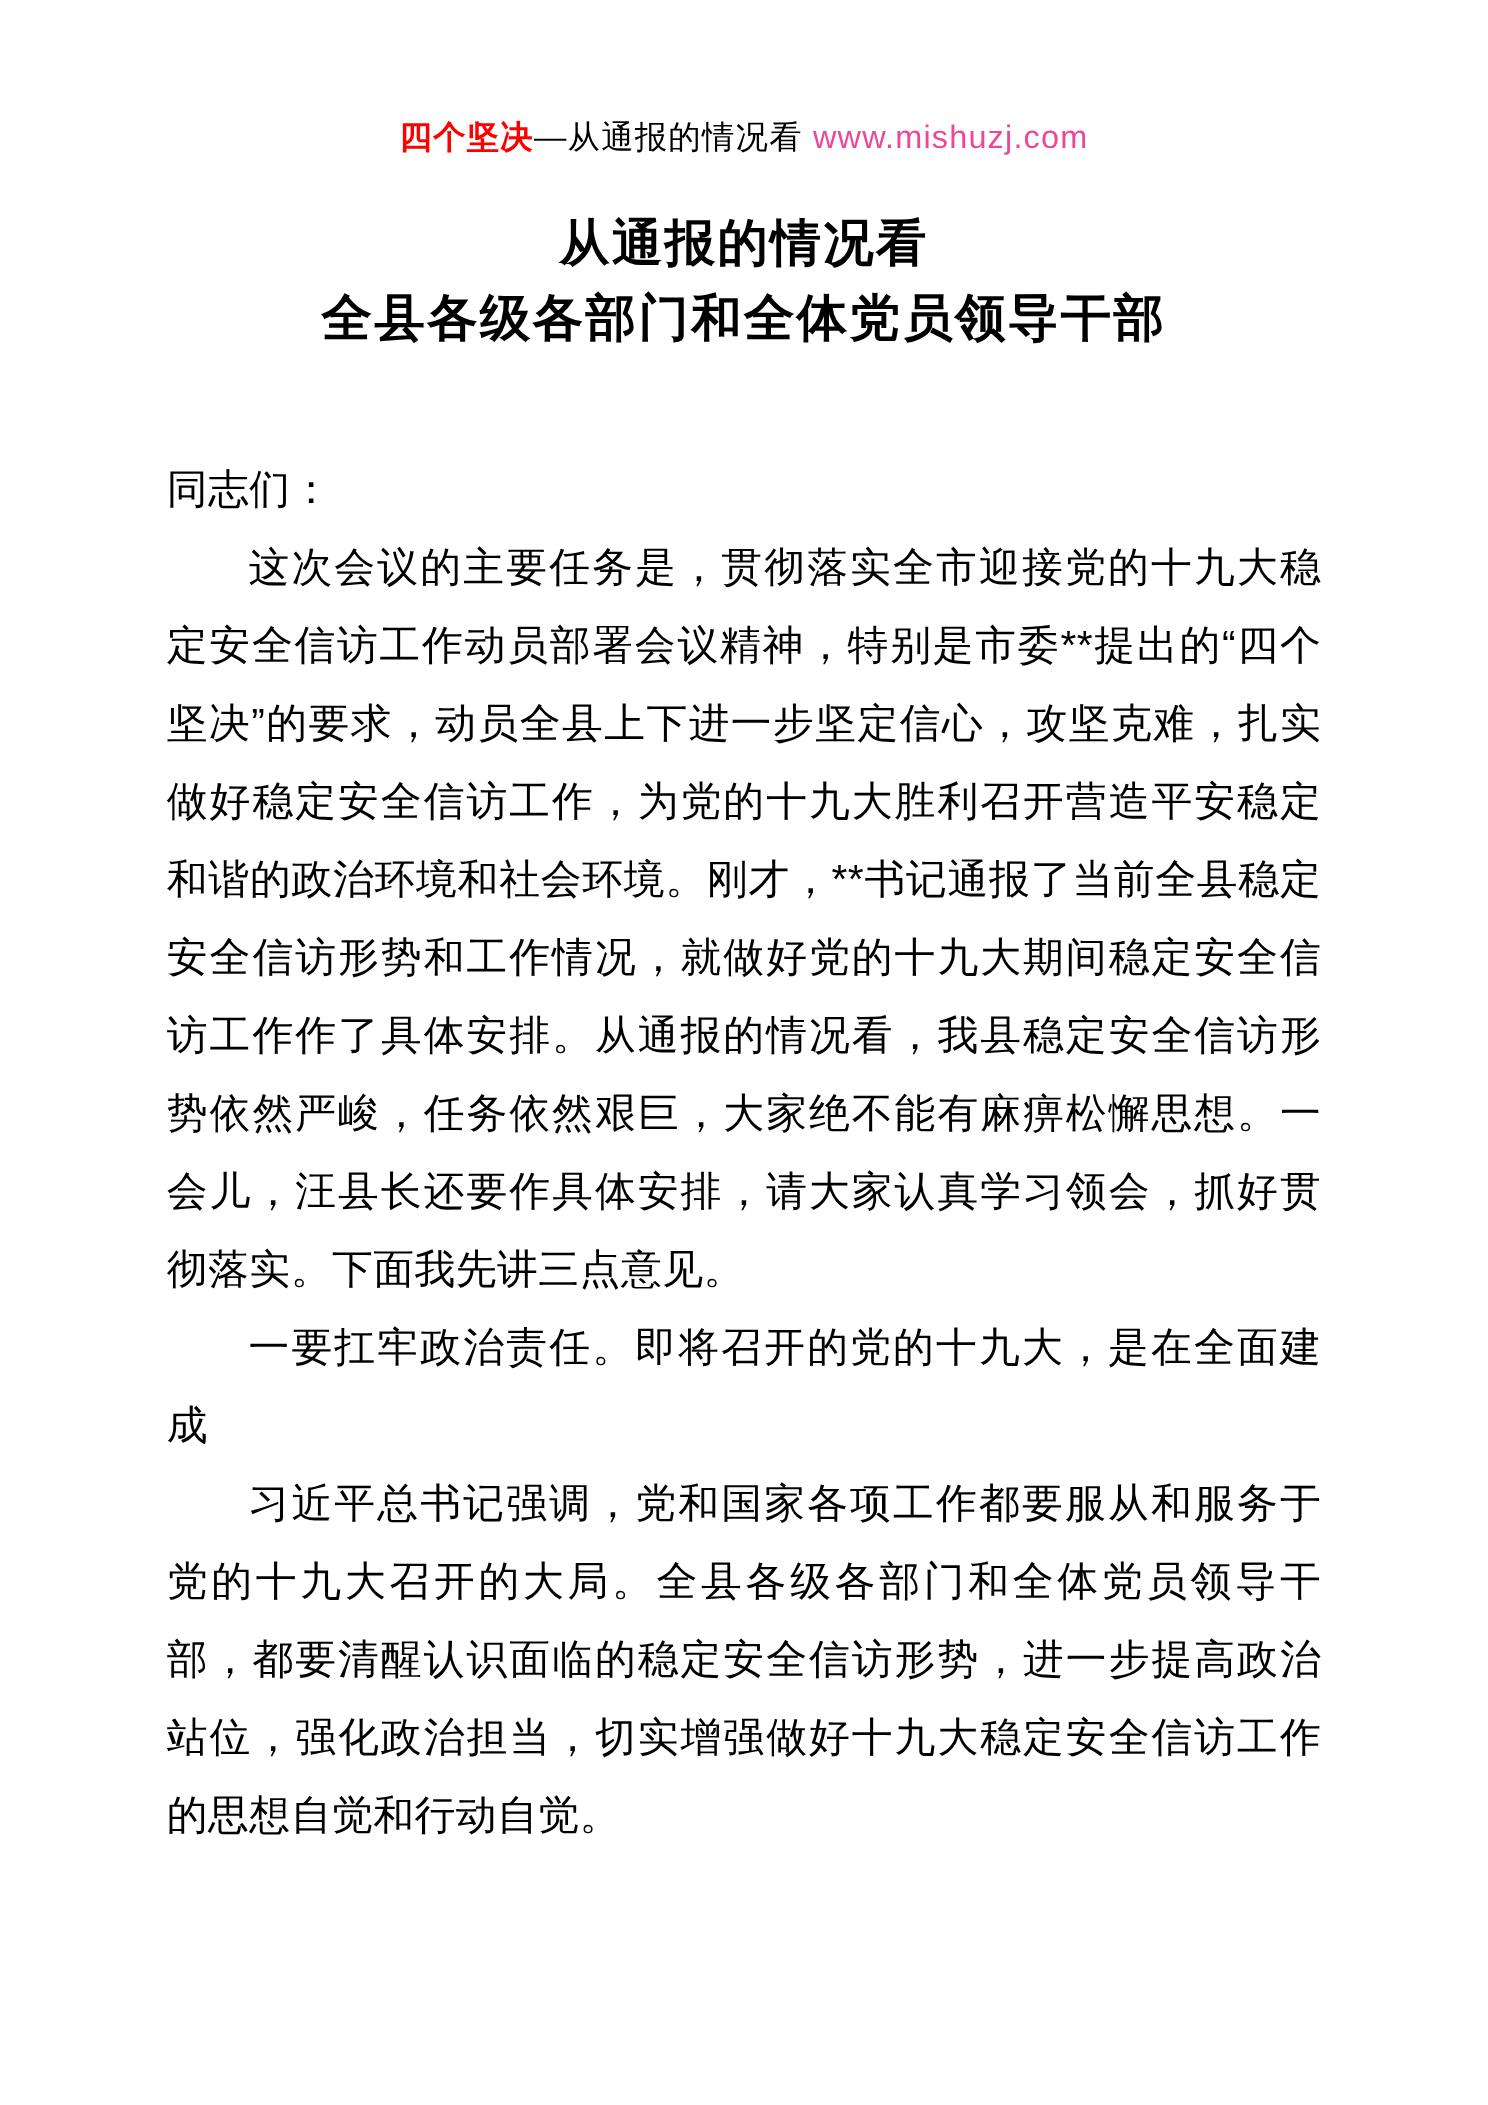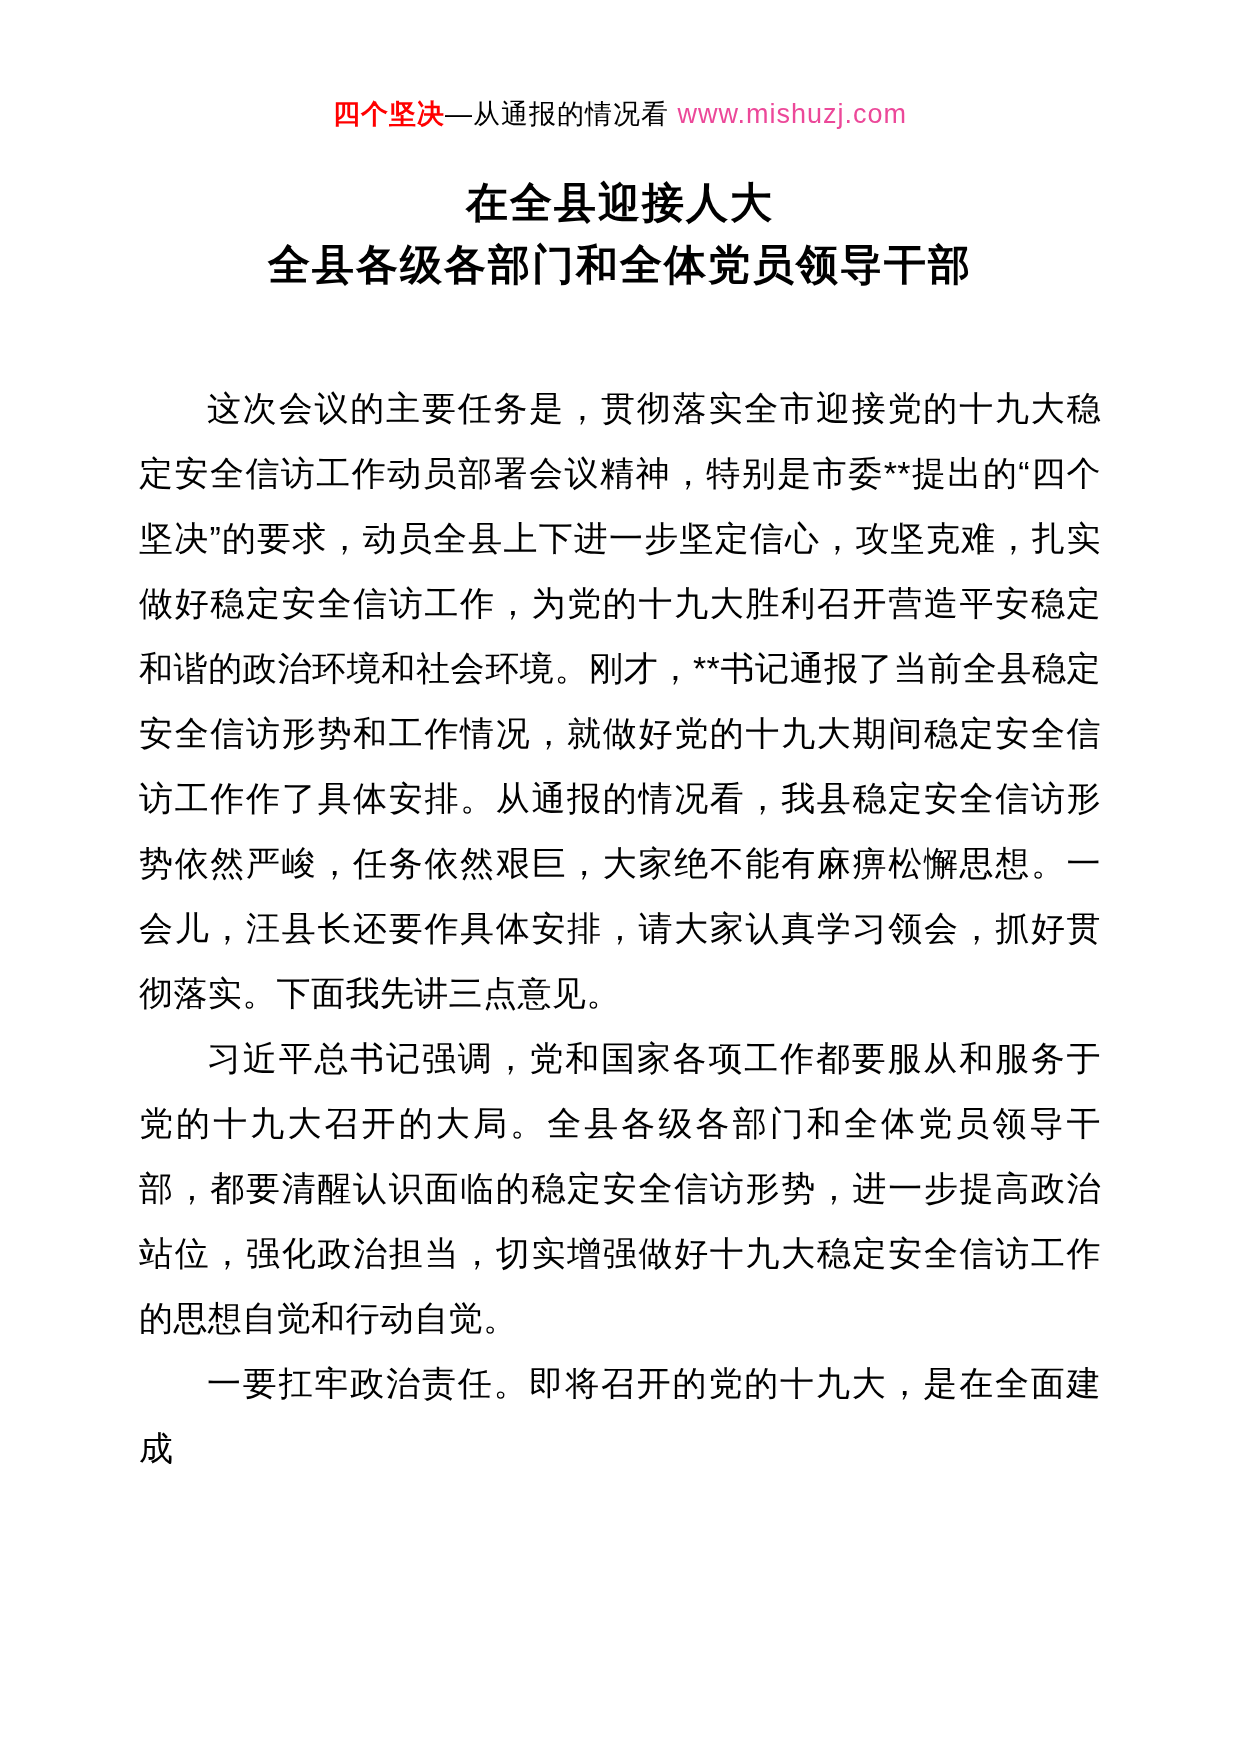--- a/index.html
+++ b/index.html
@@ -43,21 +43,22 @@
   .doc-body p.bold { font-weight: bold; }
 </style>
 </head>
 <body>
 
 <div class="doc-header">
   <span class="brand" style="color: rgb(255, 0, 0);">四个坚决</span><span style="color: rgb(0, 0, 0);">—从通报的情况看 </span><span style="color: #ec4899;">www.mishuzj.com</span>
 </div>
 
 <div class="doc-title">
-  <div>在全县迎接人大</div>
+  <div>从通报的情况看</div>
   <div>全县各级各部门和全体党员领导干部</div>
 </div>
 
 <div class="doc-body">
+    <p class="">同志们：</p>
     <p class="indent">这次会议的主要任务是，贯彻落实全市迎接党的十九大稳定安全信访工作动员部署会议精神，特别是市委**提出的“四个坚决”的要求，动员全县上下进一步坚定信心，攻坚克难，扎实做好稳定安全信访工作，为党的十九大胜利召开营造平安稳定和谐的政治环境和社会环境。刚才，**书记通报了当前全县稳定安全信访形势和工作情况，就做好党的十九大期间稳定安全信访工作作了具体安排。从通报的情况看，我县稳定安全信访形势依然严峻，任务依然艰巨，大家绝不能有麻痹松懈思想。一会儿，汪县长还要作具体安排，请大家认真学习领会，抓好贯彻落实。下面我先讲三点意见。</p>
+    <p class="indent">一要扛牢政治责任。即将召开的党的十九大，是在全面建成</p>
     <p class="indent">习近平总书记强调，党和国家各项工作都要服从和服务于党的十九大召开的大局。全县各级各部门和全体党员领导干部，都要清醒认识面临的稳定安全信访形势，进一步提高政治站位，强化政治担当，切实增强做好十九大稳定安全信访工作的思想自觉和行动自觉。</p>
-    <p class="indent">一要扛牢政治责任。即将召开的党的十九大，是在全面建成</p>
   </div>
 
 </body></html>

